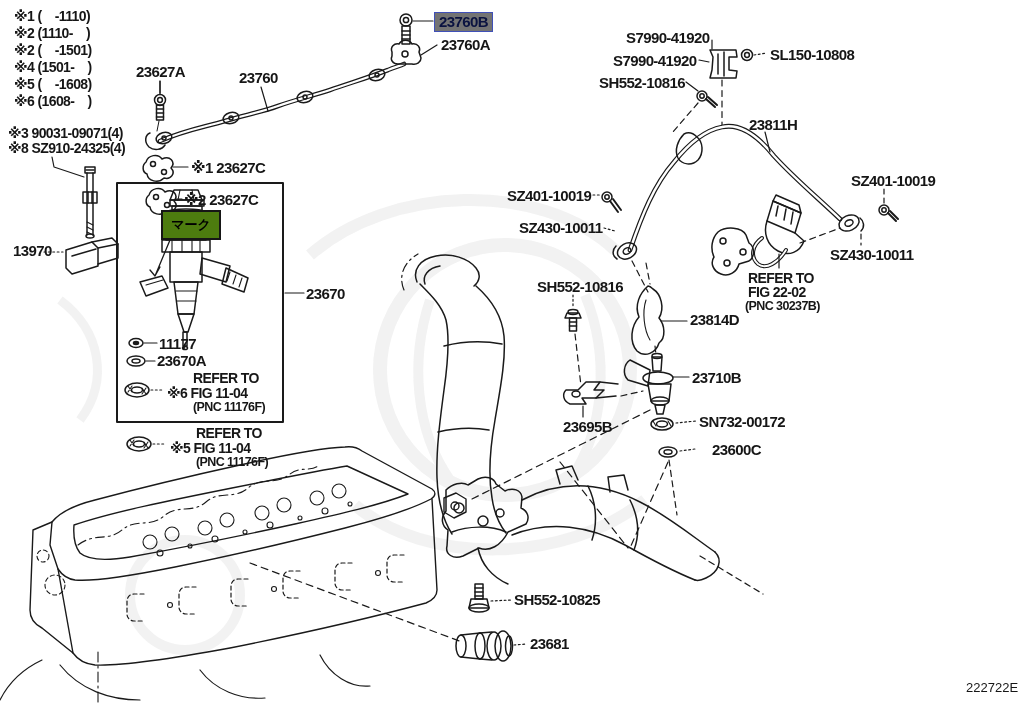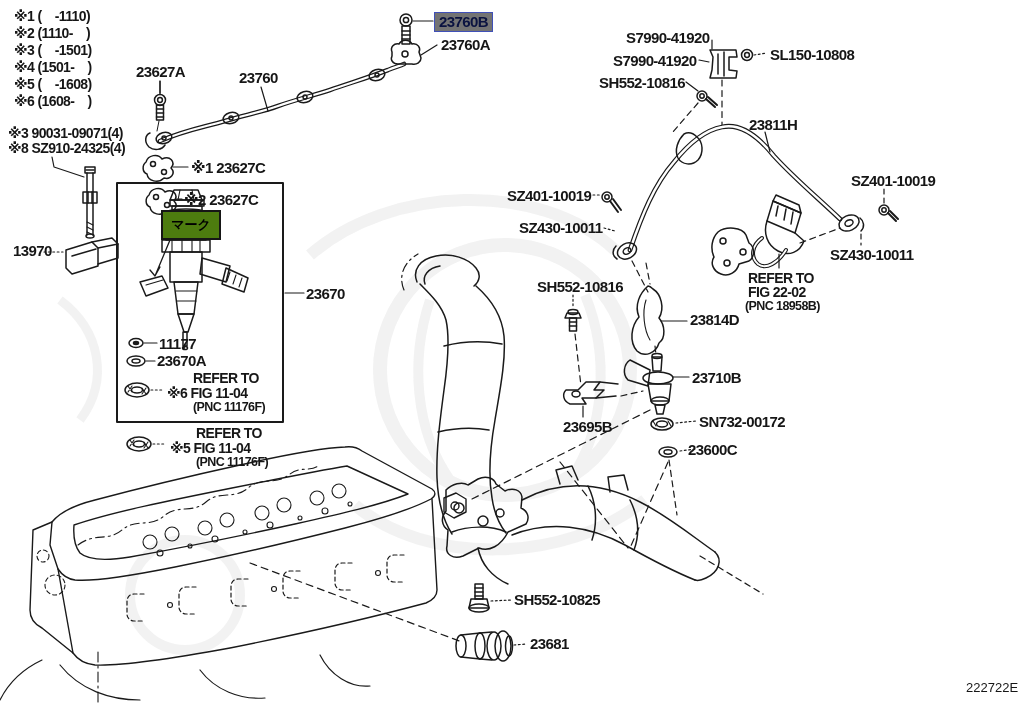--- a/index.html
+++ b/index.html
@@ -387,21 +387,21 @@
       <line x1="153" y1="444" x2="166" y2="444" stroke-dasharray="1.8 2.6" stroke-width="1.2"></line>
     </g>
 
     <line x1="160" y1="81" x2="160" y2="93" stroke-width="1.2"></line>
   </g>
 </svg>
 
 <div class="legend">
   <div class="L" style="left:14px;top:9px">※1 (    -1110)</div>
   <div class="L" style="left:14px;top:26px">※2 (1110-    )</div>
-  <div class="L" style="left:14px;top:43px">※3 (    -1501)</div>
+  <div class="L" style="left:14px;top:43px">※2 (    -1501)</div>
   <div class="L" style="left:14px;top:60px">※4 (1501-    )</div>
   <div class="L" style="left:14px;top:77px">※5 (    -1608)</div>
   <div class="L" style="left:14px;top:94px">※6 (1608-    )</div>
 </div>
 
 <div class="L" style="left:136px;top:64px">23627A</div>
 <div class="L" style="left:239px;top:70px">23760</div>
 <div class="L hl" style="left:434px;top:12px">23760B</div>
 <div class="L" style="left:441px;top:37px">23760A</div>
 <div class="L" style="left:626px;top:30px">S7990-41920</div>
@@ -427,25 +427,25 @@
 <div class="L m" style="left:167px;top:386px">※6 FIG 11-04</div>
 <div class="L p" style="left:193px;top:401px">(PNC 11176F)</div>
 <div class="L m" style="left:196px;top:426px">REFER TO</div>
 <div class="L m" style="left:170px;top:441px">※5 FIG 11-04</div>
 <div class="L p" style="left:196px;top:456px">(PNC 11176F)</div>
 
 <div class="L" style="left:537px;top:279px">SH552-10816</div>
 
 <div class="L m" style="left:748px;top:271px">REFER TO</div>
 <div class="L m" style="left:748px;top:285px">FIG 22-02</div>
-<div class="L p" style="left:745px;top:300px">(PNC 18958B)</div>
+<div class="L p" style="left:745px;top:300px">(PNC 30237B)</div>
 
 <div class="L" style="left:690px;top:312px">23814D</div>
 <div class="L" style="left:692px;top:370px">23710B</div>
 <div class="L" style="left:563px;top:419px">23695B</div>
 <div class="L" style="left:699px;top:414px">SN732-00172</div>
-<div class="L" style="left:688px;top:442px">23600C</div>
+<div class="L" style="left:712px;top:442px">23600C</div>
 <div class="L" style="left:514px;top:592px">SH552-10825</div>
 <div class="L" style="left:530px;top:636px">23681</div>
 
 <div class="L code" style="left:966px;top:681px">222722E</div>
 
 </div>
 
 </body></html>

